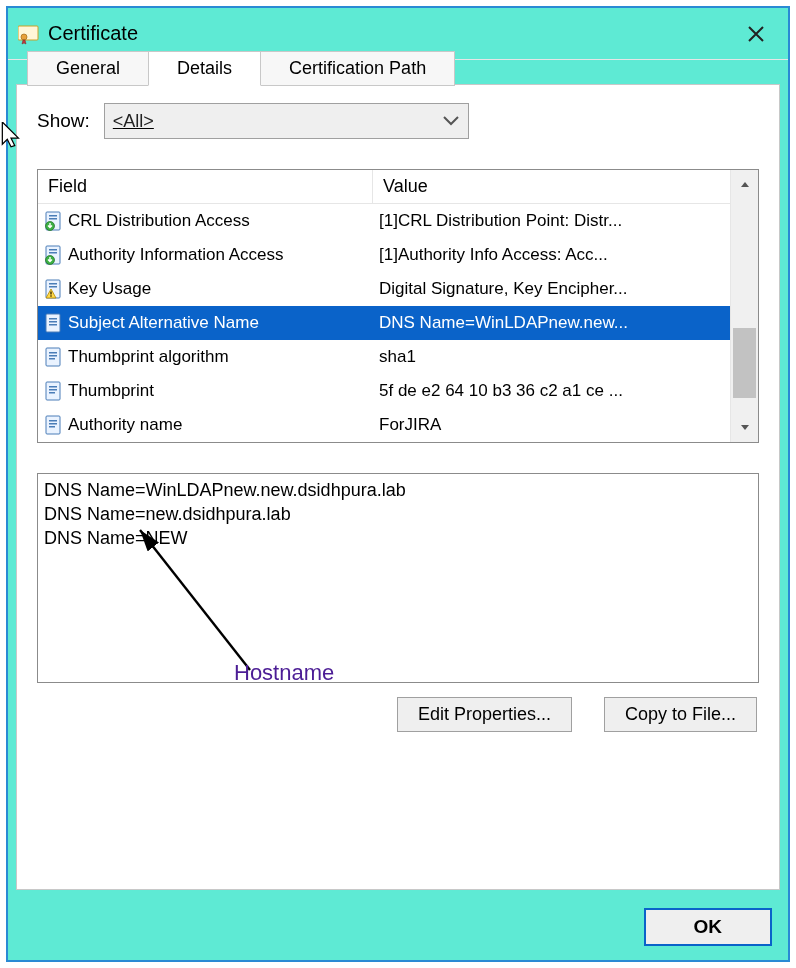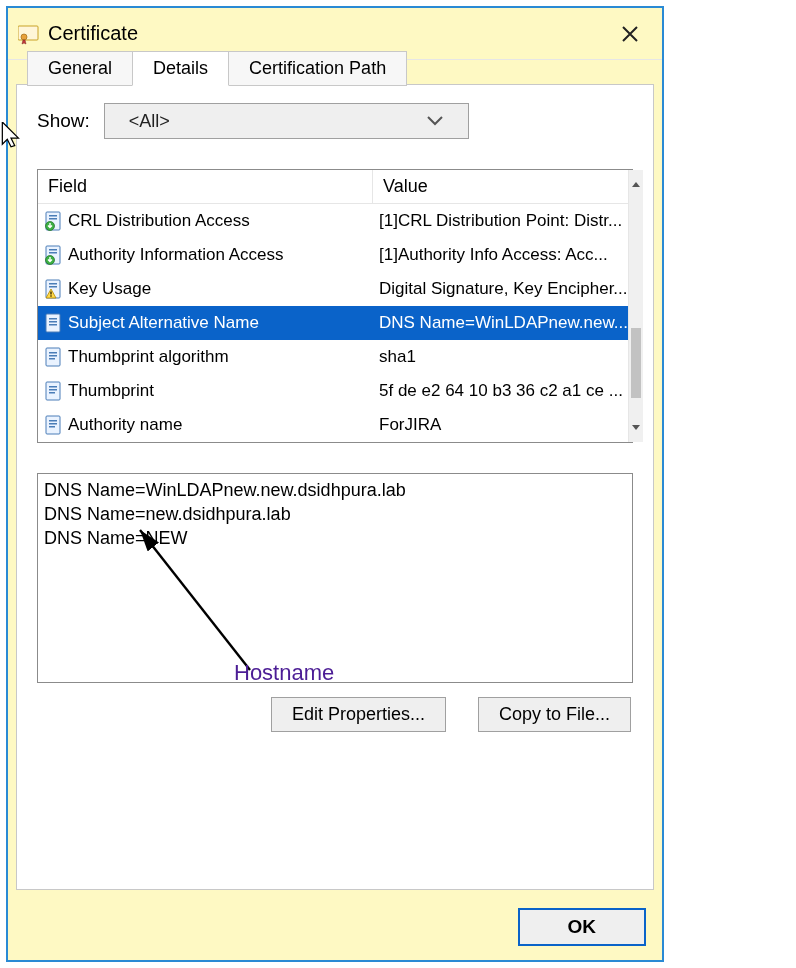--- a/index.html
+++ b/index.html
@@ -9,23 +9,23 @@
     font-size: 17px;
     background: #fff;
     color: #000;
     width: 796px;
     height: 968px;
     position: relative;
   }
   .window {
     position: absolute;
     left: 6px; top: 6px;
-    width: 658px; height: 956px;
+    width: 784px; height: 956px;
     border: 2px solid #2a8ad4;
-    background: #fef9c3;
+    background: #5eead4;
   }
   .titlebar {
     height: 52px;
     display: flex;
     align-items: center;
     padding: 0 10px;
     border-bottom: 1px solid #e6e6e6;
   }
   .cert-icon {
     width: 22px; height: 22px;
@@ -47,21 +47,21 @@
     background: #fff;
   }
   .tabstrip {
     position: absolute;
     left: 10px; top: -34px;
     display: flex;
   }
   .tab {
     border: 1px solid #c8c8c8;
     background: #f7f7f7;
-    padding: 6px 20px;
+    padding: 6px 28px;
     font-size: 18px;
     margin-right: -1px;
     position: relative;
     cursor: pointer;
   }
   .tab.active {
     background: #fff;
     border-bottom: 1px solid #fff;
     z-index: 2;
   }
@@ -73,22 +73,23 @@
   .showrow {
     display: flex; align-items: center;
     margin-bottom: 30px;
   }
   .showlabel { font-size: 19px; margin-right: 14px; text-align: center; }
   .show-select {
     display: flex; align-items: center;
     border: 1px solid #a0a0a0;
     background: #efefef;
     width: 365px; height: 36px;
-    padding: 0 24px;
-    cursor: pointer;
+    padding: 0 8px;
+    cursor: pointer;
+    text-decoration: underline;
   }
   .show-sel-text { flex: 1; font-size: 18px; color: #222; }
   .chev {
     width: 18px; height: 18px;
   }
   .listview {
     border: 1px solid #8b8b8b;
     position: relative;
     display: flex;
     margin-bottom: 30px;

